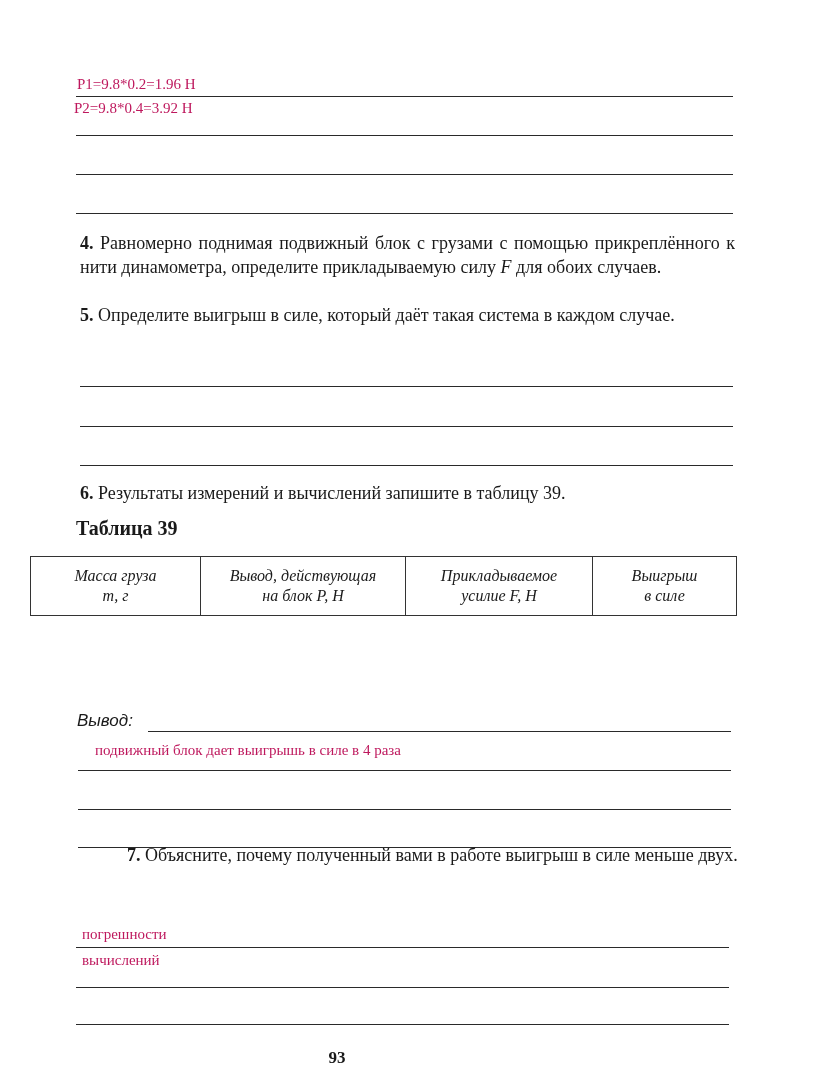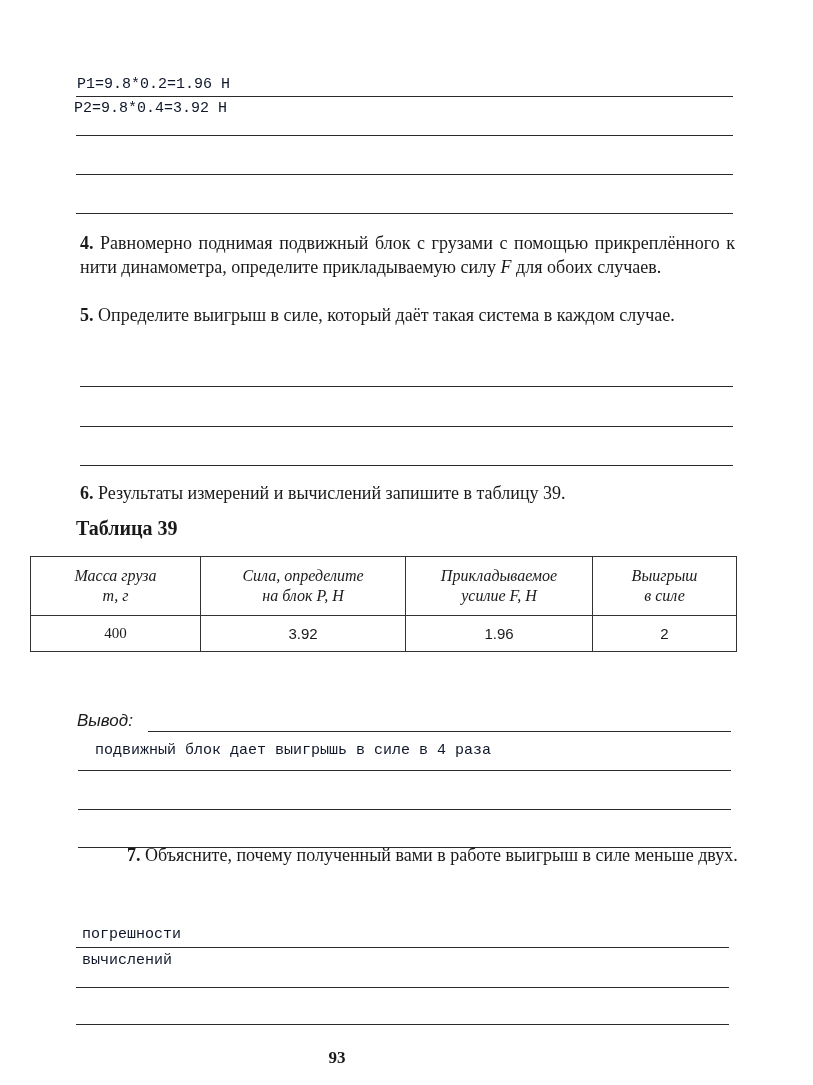--- a/index.html
+++ b/index.html
@@ -3,22 +3,22 @@
   <meta charset="utf-8">
   <style>
     html, body { margin: 0; padding: 0; background: #ffffff; }
     body {
       width: 813px; height: 1085px; position: relative; overflow: hidden;
       font-family: "Liberation Serif", "DejaVu Serif", serif; color: #1a1a1a;
     }
     .abs { position: absolute; }
     .line { position: absolute; height: 0; border-top: 1.4px solid #2a2a2a; }
     .hand {
-      font-family: Liberation Mono, monospace;
-      font-size: 15px; color: #0f172a; white-space: nowrap;
+      font-family: Liberation Serif, serif;
+      font-size: 15px; color: #be185d; white-space: nowrap;
     }
     .task {
       position: absolute; left: 80px; width: 655px;
       font-size: 18px; line-height: 23.5px; text-align: justify;
     }
     .task b { font-weight: bold; }
     .task i { font-style: italic; }
     .table-title {
       position: absolute; left: 76px; top: 517px;
       font-size: 20px; font-weight: bold;
@@ -80,32 +80,26 @@
 <table class="t39">
   <colgroup>
     <col style="width:170px">
       <col style="width:205px">
       <col style="width:187px">
       <col style="width:144px">
   </colgroup>
   <thead>
     <tr>
       <th><span>Масса груза</span><br><span>m, г</span></th>
-      <th><span>Сила, определите</span><br><span>на блок P, Н</span></th>
+      <th><span>Вывод, действующая</span><br><span>на блок P, Н</span></th>
       <th><span>Прикладываемое</span><br><span>усилие F, Н</span></th>
       <th><span>Выигрыш</span><br><span>в силе</span></th>
     </tr>
   </thead>
   <tbody>
-    <tr>
-      <td class="mass">400</td>
-      <td class="val">3.92</td>
-      <td class="val">1.96</td>
-      <td class="val">2</td>
-    </tr>
   </tbody>
 </table>
 
 <div class="concl-label">Вывод:</div>
 <div class="line" style="left:148px; width:583px; top:731px;"></div>
 <div class="abs hand" style="left:95px; top:742px;">подвижный блок дает выигрышь в силе в 4 раза</div>
 <div class="line" style="left:78px; width:653px; top:770px;"></div>
 <div class="line" style="left:78px; width:653px; top:809px;"></div>
 <div class="line" style="left:78px; width:653px; top:847px;"></div>
 

